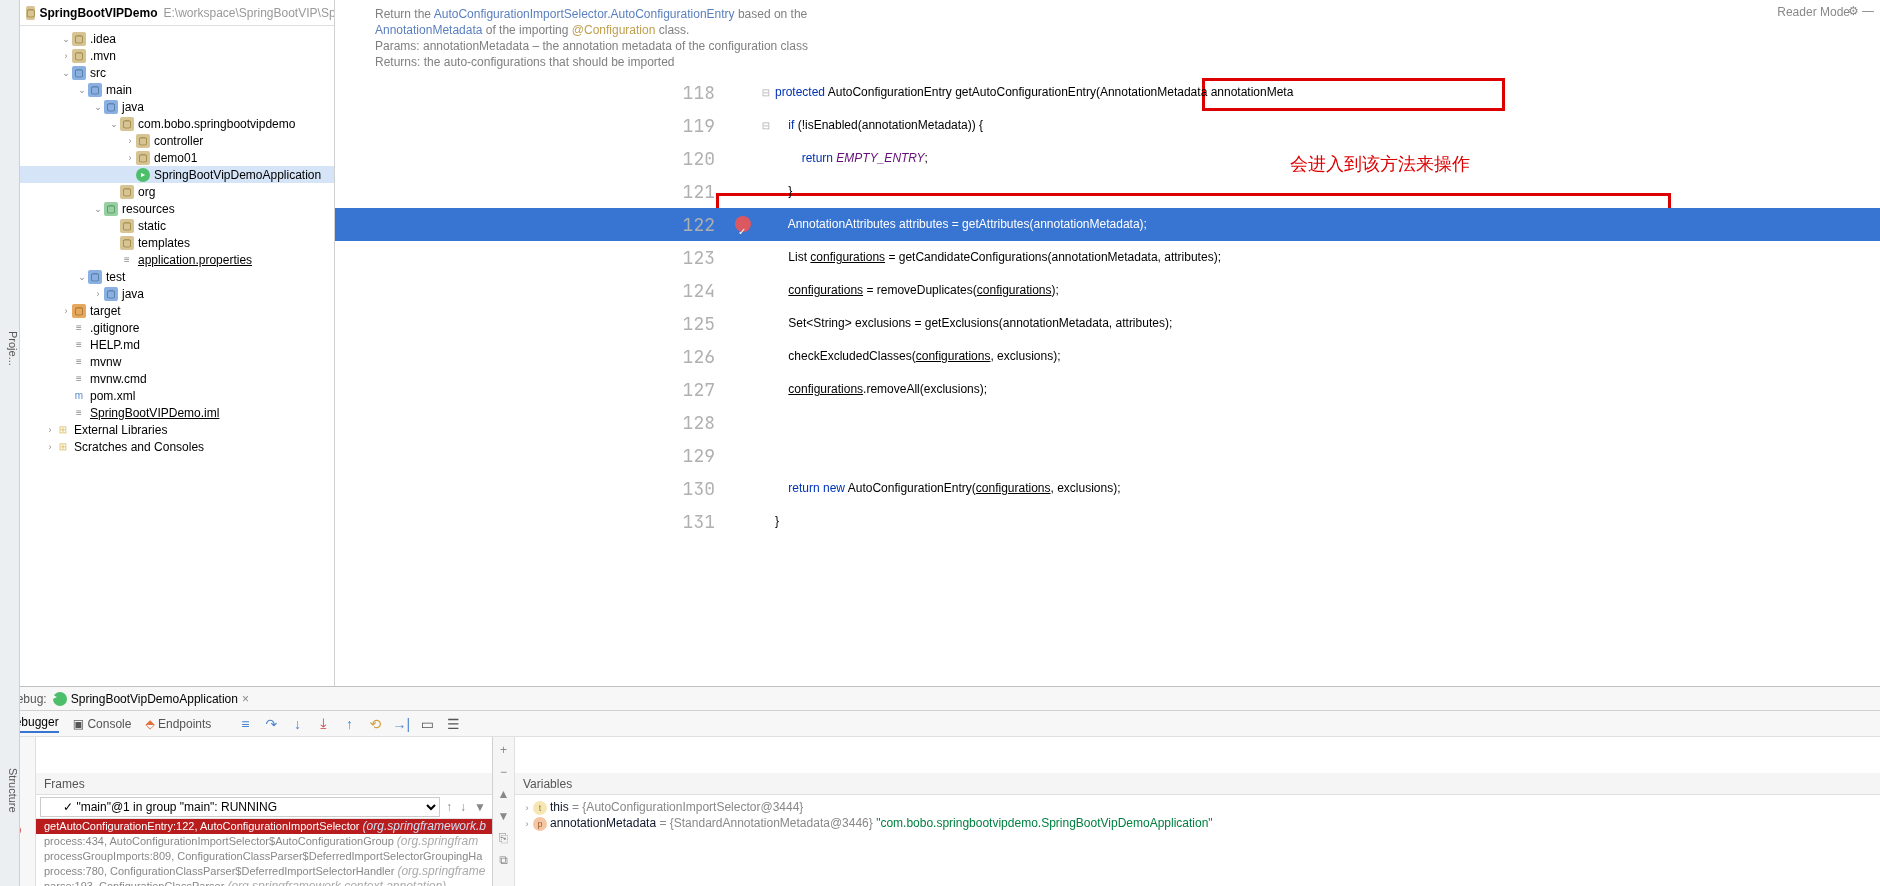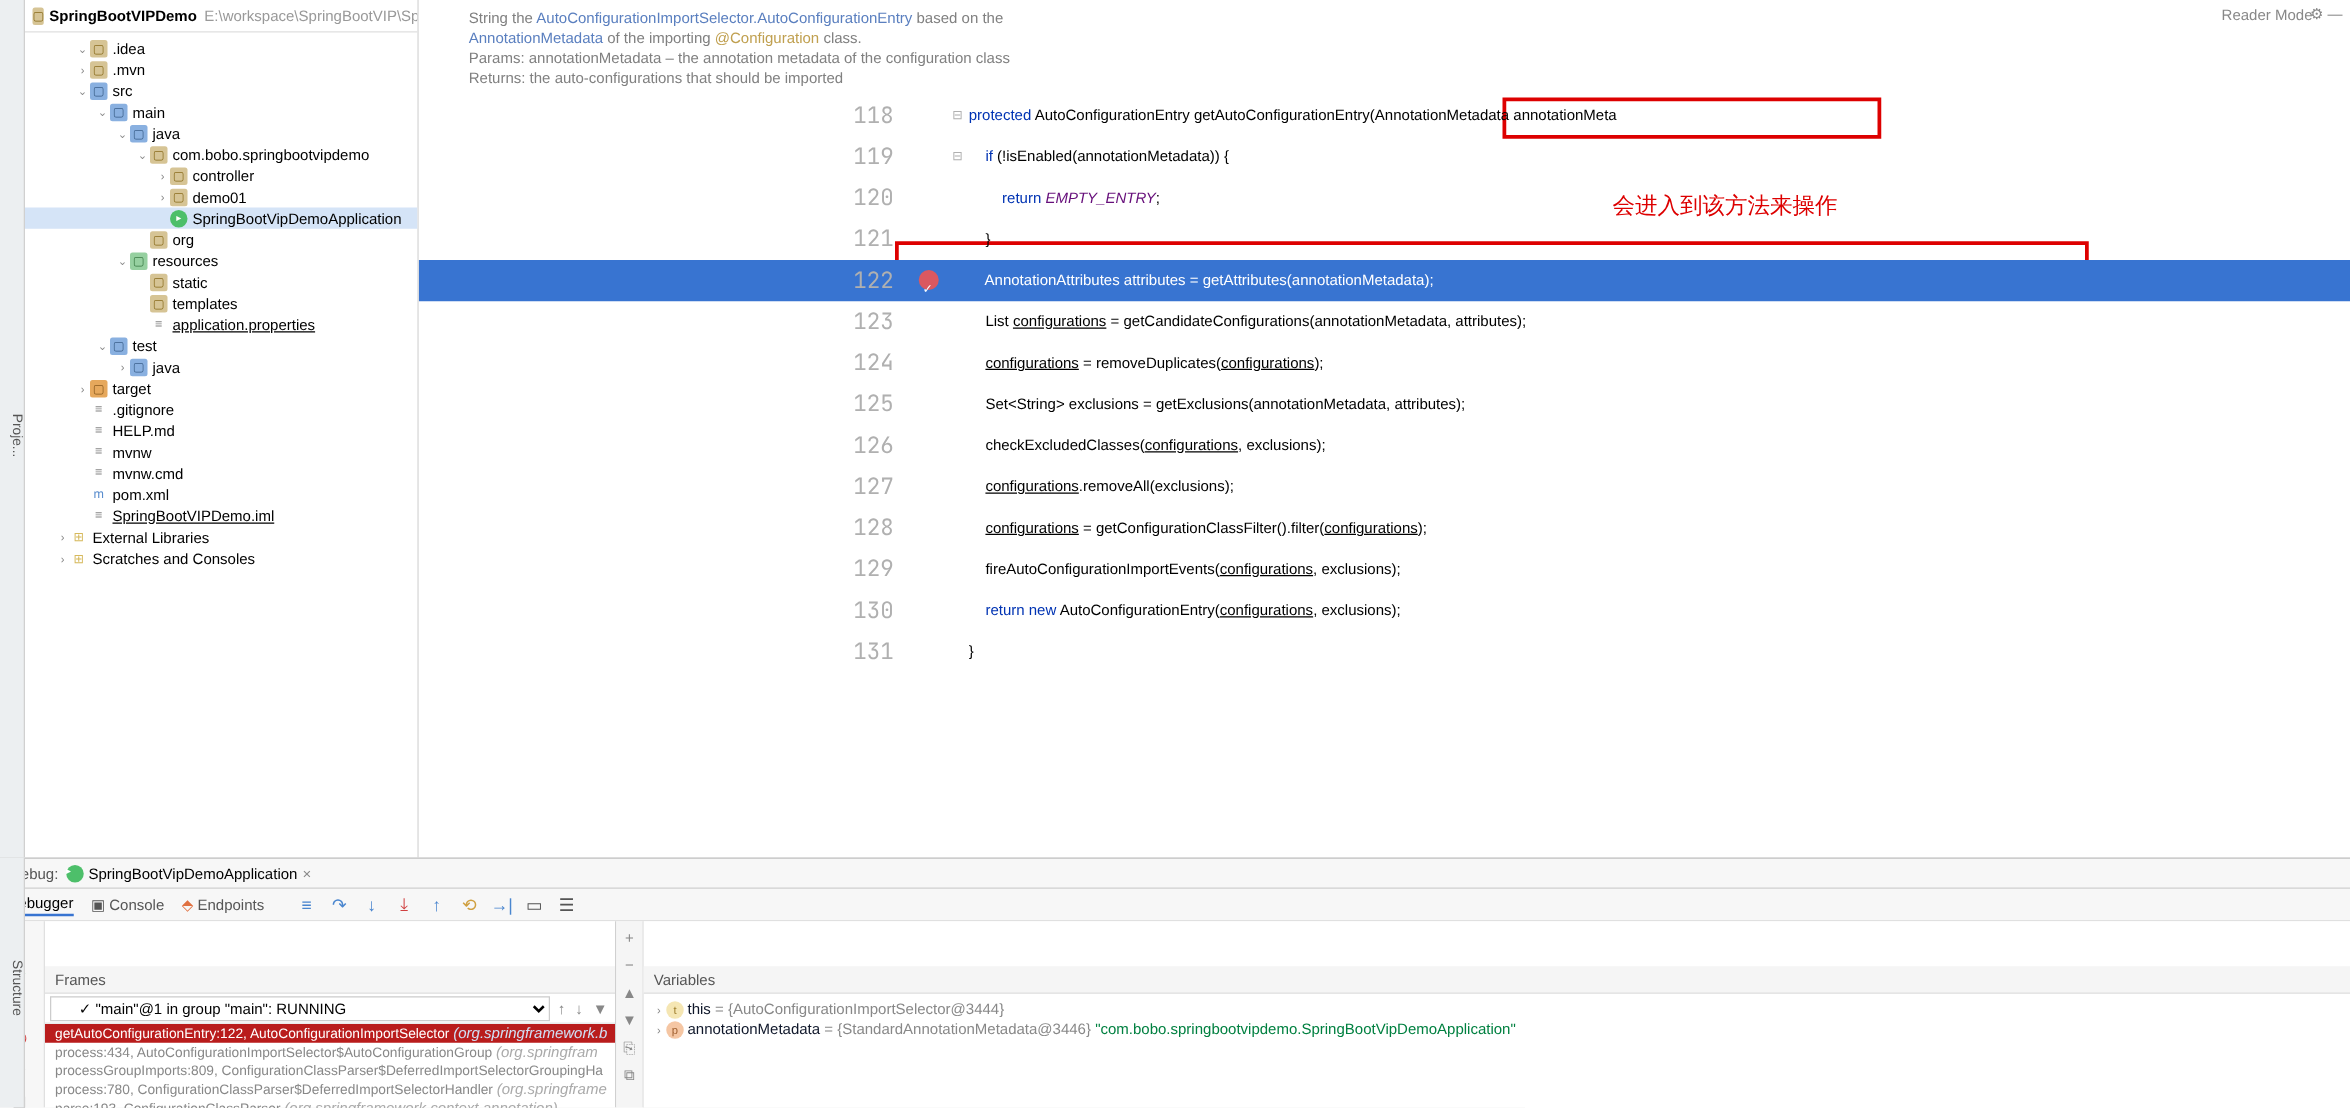--- a/index.html
+++ b/index.html
@@ -217,41 +217,41 @@
           <span class="chev">›</span>
           <span class="ic ic-lib">⊞</span>
           <span class="node-label">Scratches and Consoles</span>
         </div>
       </div>
   </div>
 
   <div class="editor-area">
     <div class="doc-header">
       <span class="reader-mode">Reader Mode</span>
-      <div><span>String the </span><span class="kw-link">AutoConfigurationImportSelector.AutoConfigurationEntry</span><span> based on the </span></div>
+      <div><span>Return the </span><span class="kw-link">AutoConfigurationImportSelector.AutoConfigurationEntry</span><span> based on the </span></div>
       <div><span class="kw-link">AnnotationMetadata</span><span> of the importing </span><span class="ann-link">@Configuration</span><span> class.</span></div>
       <div>Params:  annotationMetadata – the annotation metadata of the configuration class</div>
       <div>Returns: the auto-configurations that should be imported</div>
     </div>
     <div class="code-block" id="code">
       <div class="box-red" style="left:867px; top:2px; width:303px; height:33px;"></div>
       <div class="ann-red" style="left:955px; top:76px;">会进入到该方法来操作</div>
       <div class="box-red" style="left:381px; top:117px; width:955px; height:40px;"></div>
     <div class="line"><div class="lnum">118</div><div class="fold-col">⊟</div><div class="code-lines"><span class="kw">protected </span><span class="id">AutoConfigurationEntry </span><span class="id" style="background:transparent">getAutoConfigurationEntry</span><span class="id">(AnnotationMetadata annotationMeta</span></div></div>
         <div class="line"><div class="lnum">119</div><div class="fold-col">⊟</div><div class="code-lines"><span class="kw">    if </span><span class="id">(!isEnabled(annotationMetadata)) {</span></div></div>
         <div class="line"><div class="lnum">120</div><div class="code-lines"><span class="kw">        return </span><span class="str">EMPTY_ENTRY</span><span>;</span></div></div>
         <div class="line"><div class="lnum">121</div><div class="code-lines">    }</div></div>
         <div class="line current"><div class="lnum">122</div><div class="bp-col"><div class="bp-dot"></div></div><div class="code-lines">    AnnotationAttributes attributes = getAttributes(annotationMetadata);</div></div>
         <div class="line"><div class="lnum">123</div><div class="code-lines"><span>    List<string> </string></span><span class="ul-id">configurations</span><span> = getCandidateConfigurations(annotationMetadata, attributes);</span></div></div>
         <div class="line"><div class="lnum">124</div><div class="code-lines"><span>    </span><span class="ul-id">configurations</span><span> = removeDuplicates(</span><span class="ul-id">configurations</span><span>);</span></div></div>
         <div class="line"><div class="lnum">125</div><div class="code-lines">    Set&lt;String&gt; exclusions = getExclusions(annotationMetadata, attributes);</div></div>
         <div class="line"><div class="lnum">126</div><div class="code-lines"><span>    checkExcludedClasses(</span><span class="ul-id">configurations</span><span>, exclusions);</span></div></div>
         <div class="line"><div class="lnum">127</div><div class="code-lines"><span>    </span><span class="ul-id">configurations</span><span>.removeAll(exclusions);</span></div></div>
-        <div class="line"><div class="lnum">128</div><div class="code-lines"><span>    </span><span class="ul-id">configurations</span><span> = getConfigurationClassFilter().filter(</span><span class="ul-id">configurations</span><span>);</span></div></div>
-        <div class="line"><div class="lnum">129</div><div class="code-lines"><span>    fireAutoConfigurationImportEvents(</span><span class="ul-id">configurations</span><span>, exclusions);</span></div></div>
+        <div class="line"><div class="lnum">128</div></div>
+        <div class="line"><div class="lnum">129</div></div>
         <div class="line"><div class="lnum">130</div><div class="code-lines"><span class="kw">    return new </span><span>AutoConfigurationEntry(</span><span class="ul-id">configurations</span><span>, exclusions);</span></div></div>
         <div class="line"><div class="lnum">131</div><div class="code-lines">}</div></div>
       </div>
   </div>
 </div>
 
 <div class="debug-panel">
   <div class="debug-tab-row">
     <span style="color:#555;margin-right:6px">Debug:</span>
     <span class="ic-app">▸</span>

